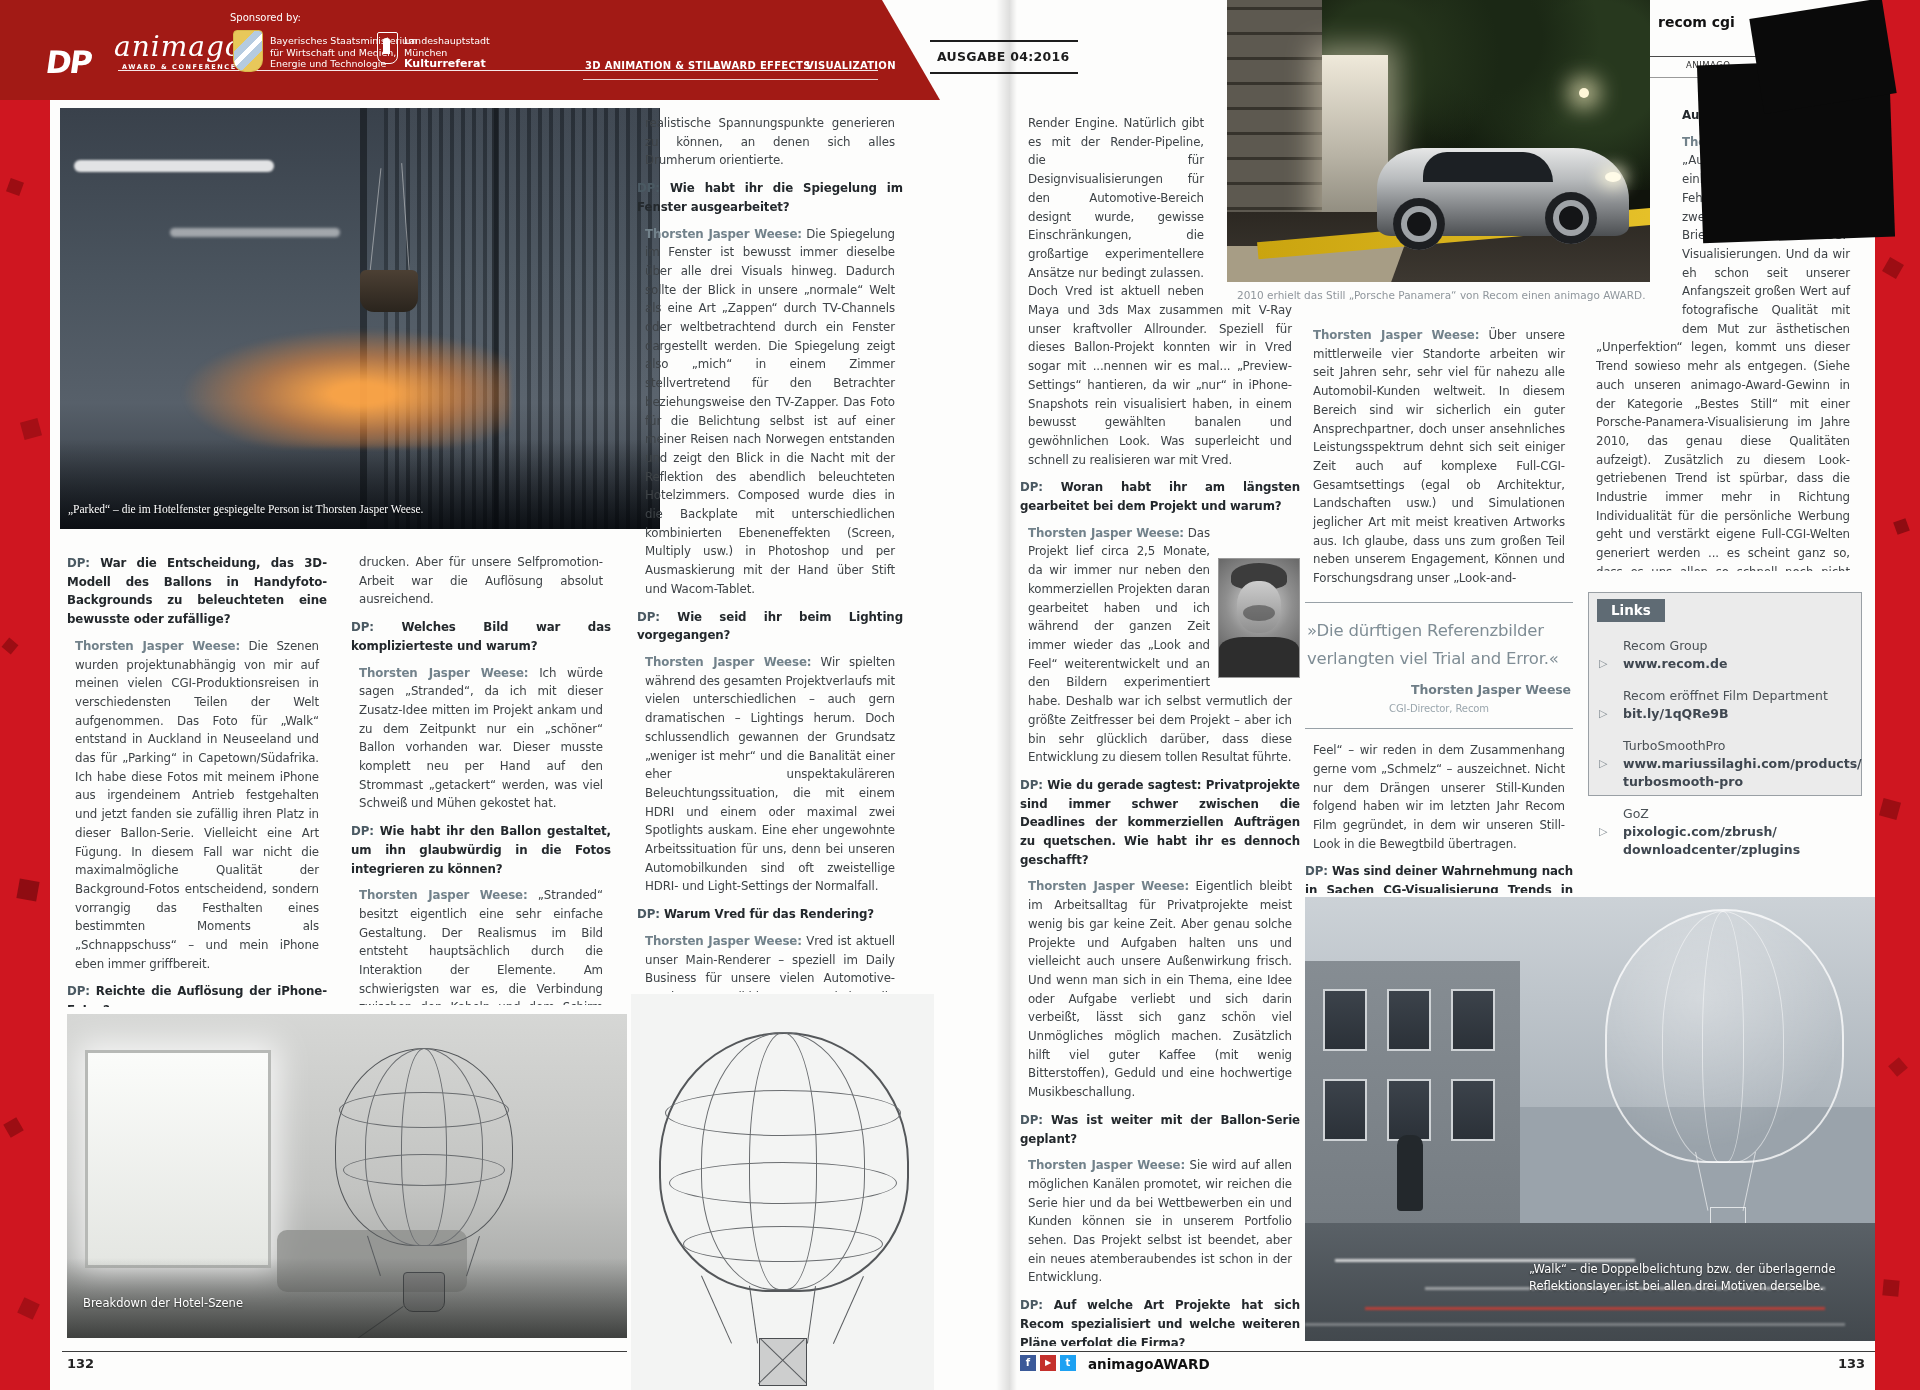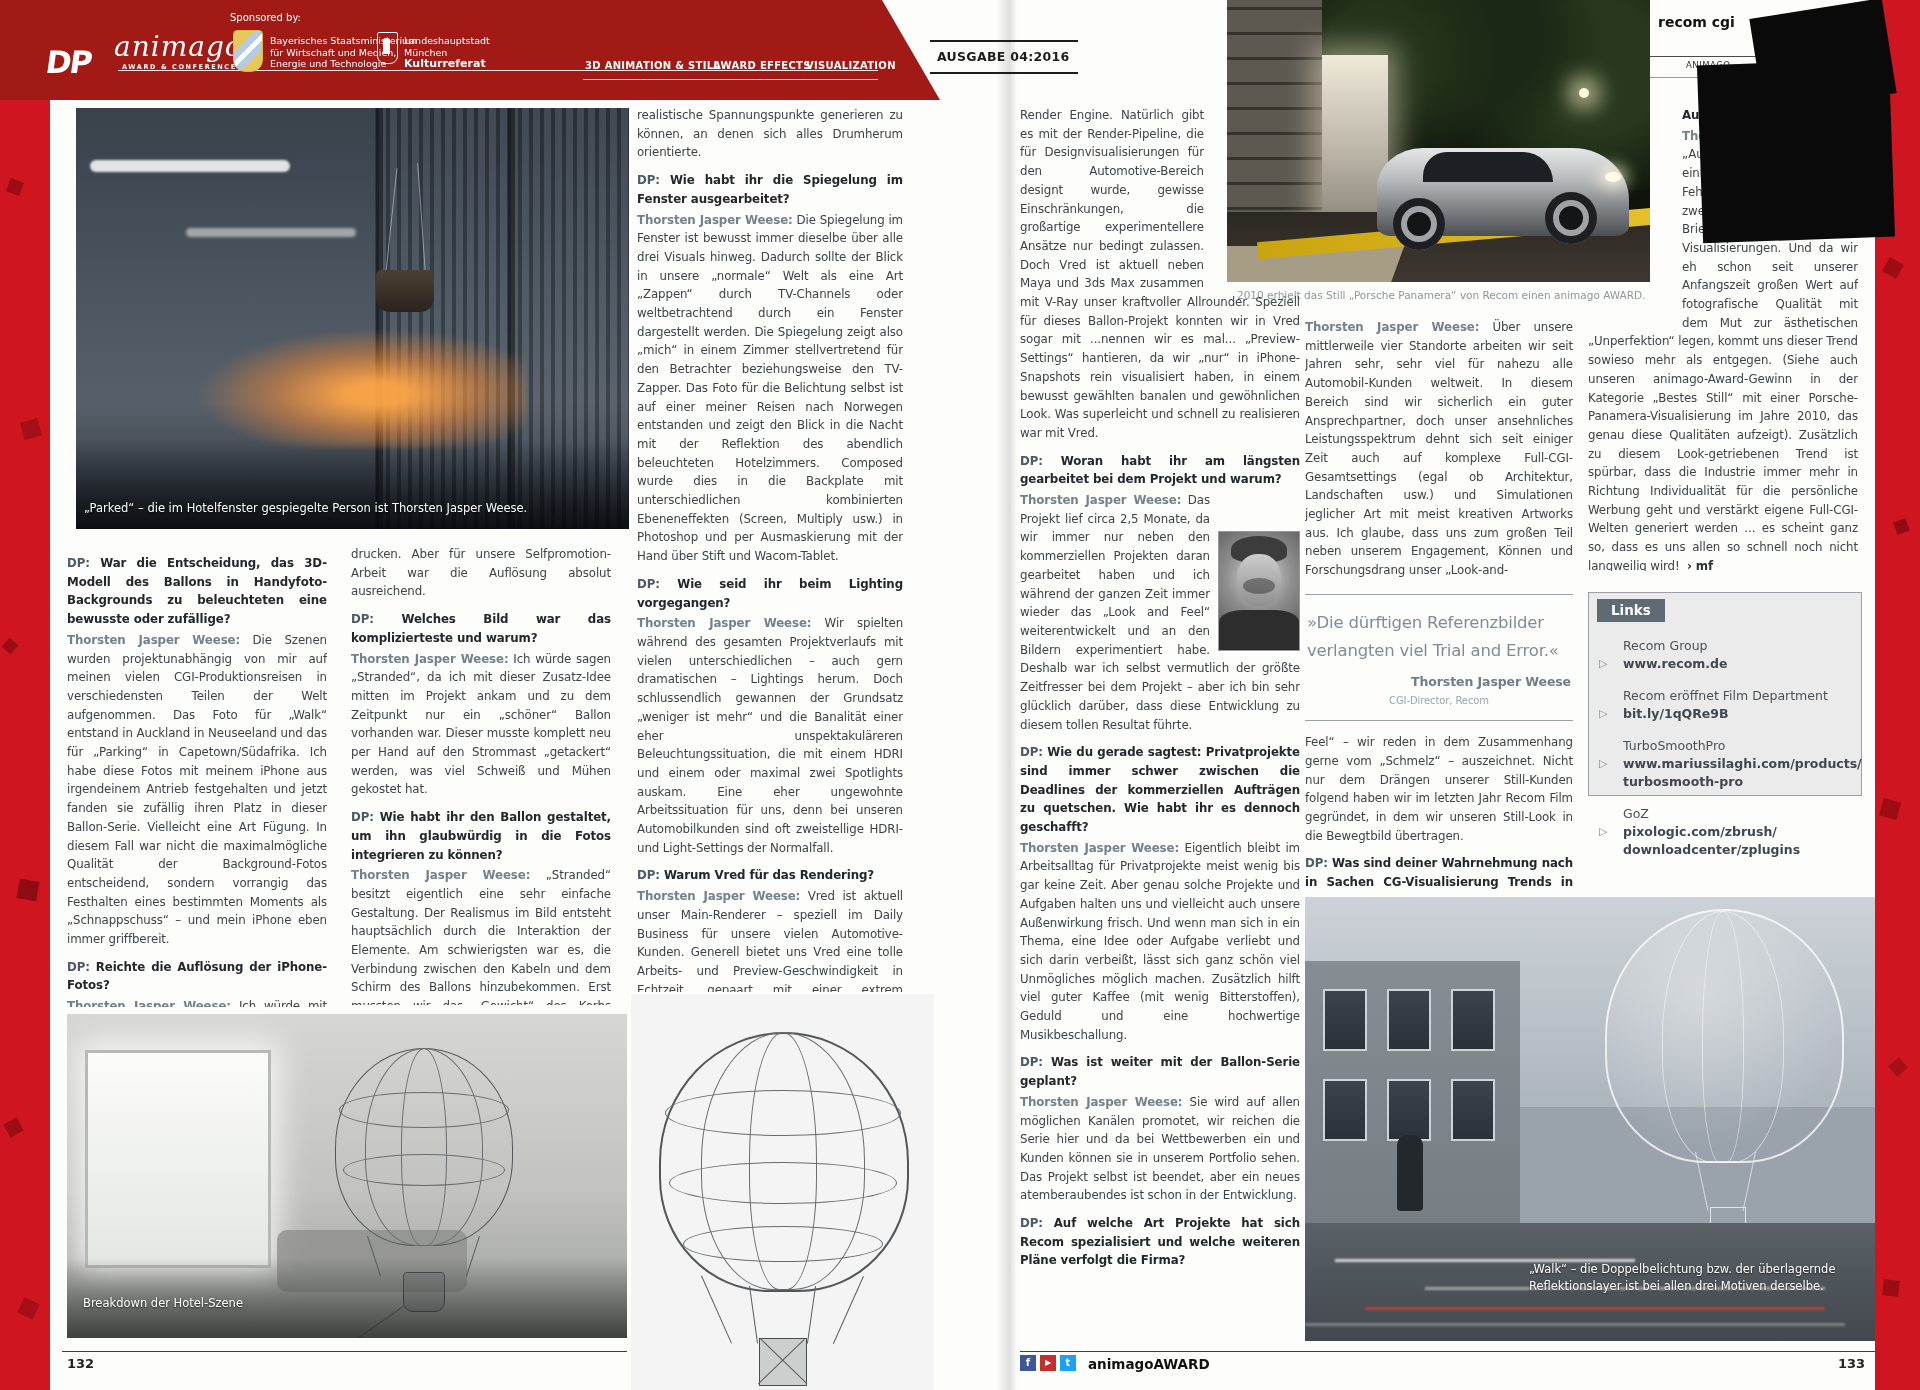--- a/index.html
+++ b/index.html
@@ -41,33 +41,33 @@
         font-size:12.5px;font-weight:bold;color:#1d1d1d;line-height:30px;padding-left:7px;box-sizing:border-box;letter-spacing:.3px;}
   #recom-head{left:1658px;top:14px;font-size:14px;font-weight:bold;color:#111;}
   #right-rule1{left:1620px;top:56px;width:255px;height:1px;background:#4a4a4a;}
   #right-rule2{left:1620px;top:77px;width:255px;height:1px;background:#9a9a9a;}
   #animago-bar{left:1686px;top:60px;font-size:8.5px;color:#333;letter-spacing:.5px;}
   .censor{position:absolute;background:#0a0a0a;}
   #censor1{left:1700px;top:62px;width:192px;height:178px;transform:rotate(-2deg);}
   #censor2{left:1756px;top:8px;width:134px;height:96px;transform:rotate(-9deg);}
   
   .photo{position:absolute;overflow:hidden;}
-  #hotel-photo{left:76px;top:108px;width:553px;height:421px;
-        background:linear-gradient(180deg,#39414b 0%,#4a545e 40%,#57606a 70%,#2e343b 100%);}
+  #hotel-photo{left:60px;top:108px;width:600px;height:421px;
+        background:linear-gradient(180deg,#39414b 0%,#4a545e 40%,#57606a 70%,#2e343b 100%);font-family:Liberation Serif, serif;}
   #porsche-photo{left:1227px;top:0;width:423px;height:282px;background:#10130c;}
   #walk-photo{left:1305px;top:897px;width:570px;height:444px;background:#9aa3ab;}
   #breakdown-photo{left:67px;top:1014px;width:560px;height:324px;
         background:linear-gradient(180deg,#d6d7d5 0%,#c2c3c1 55%,#9a9c9a 100%);}
   #wireframe-photo{left:631px;top:994px;width:303px;height:396px;background:#f3f4f3;}
   .oncaption{position:absolute;color:#fff;font-size:11.5px;font-weight:500;
         text-shadow:0 1px 2px rgba(0,0,0,.7);}
   
   .col{position:absolute;text-align:justify;color:#3e4347;font-size:11.8px;line-height:18.7px;
        letter-spacing:-.1px;overflow:hidden;hyphens:auto;}
-  .col p{margin:0;}
+  .col p{margin:8px;}
   .col p.q{font-weight:bold;color:#23282c;margin:9px 0 2px;}
   .qp{color:#4b5a63;}
   .speaker{font-weight:bold;color:#72828b;}
   .spacer-r{float:right;width:96px;height:180px;}
   .spacer-l{float:left;width:94px;height:218px;}
   #portrait{float:right;width:80px;height:118px;margin:40px 0 6px 8px;
         background:radial-gradient(circle at 50% 38%,#b9b9b9 0 18%,#8e8e8e 40%,#6a6a6a 70%);
         border:1px solid #999;position:relative;overflow:hidden;}
   #portrait .hair{position:absolute;left:12px;top:4px;width:56px;height:26px;border-radius:50% 50% 30% 30%;background:#3c3c3c;}
   #portrait .face{position:absolute;left:18px;top:22px;width:44px;height:52px;border-radius:45%;background:linear-gradient(180deg,#cdcdcd,#8f8f8f);}

